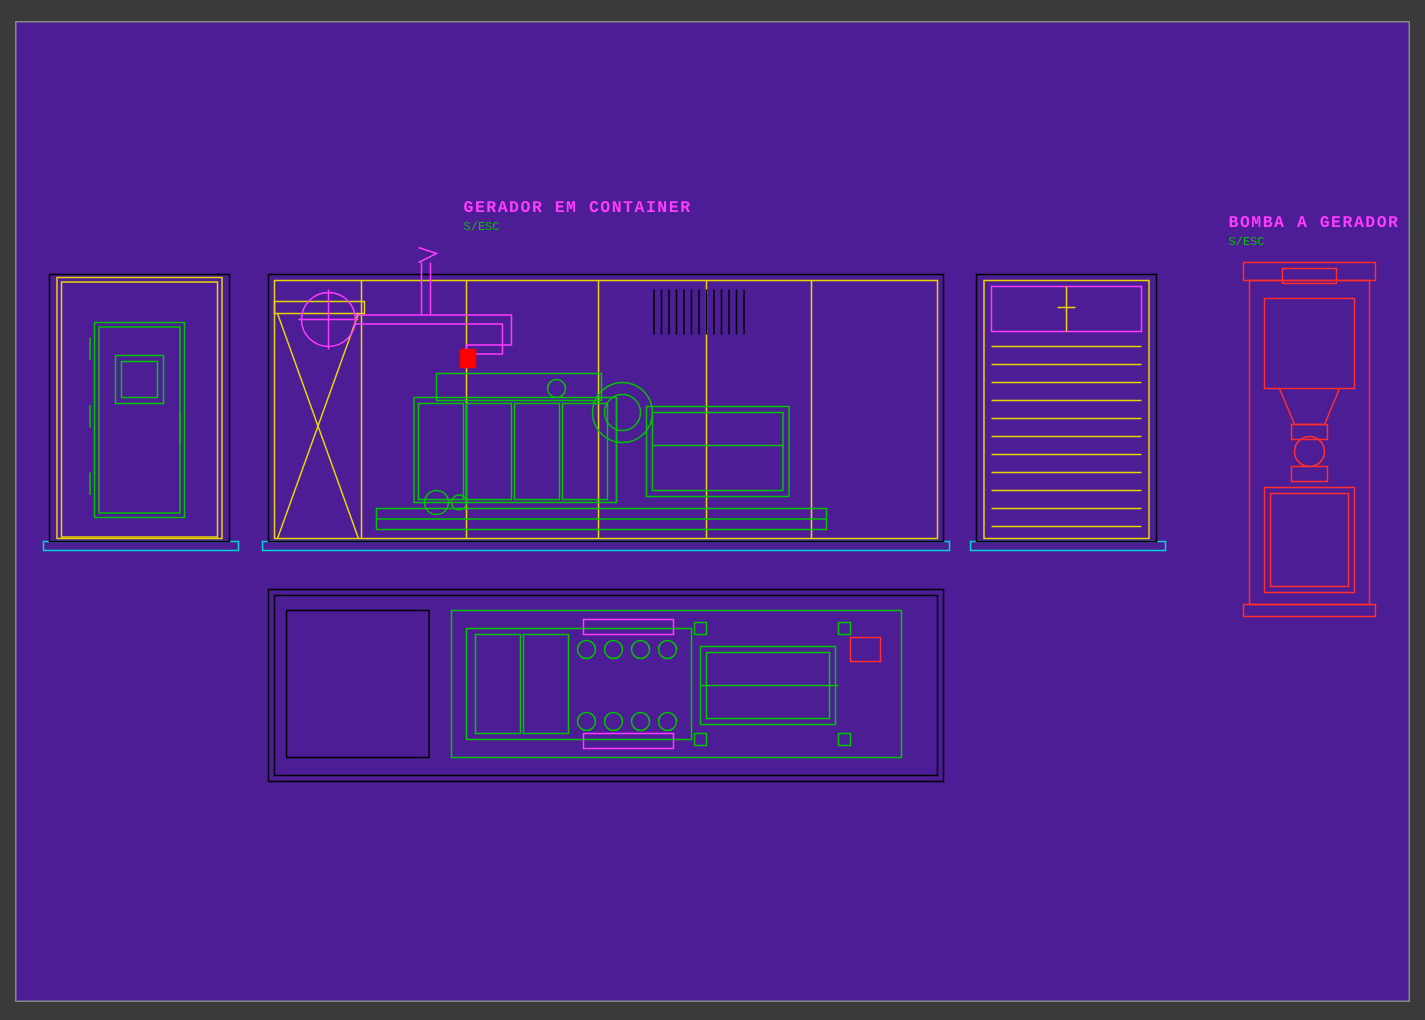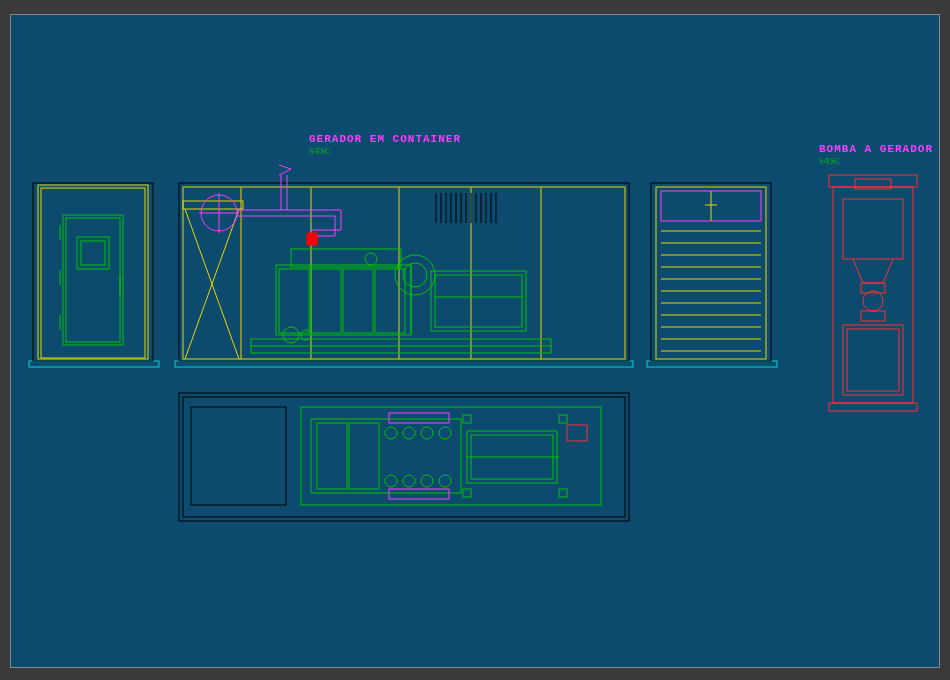--- a/index.html
+++ b/index.html
@@ -10,39 +10,39 @@
     background: #3a3a3a;
     font-family: Arial, sans-serif;
     overflow: hidden;
   }
   .canvas-frame {
     position: absolute;
     top: 14px;
     left: 10px;
     width: 930px;
     height: 654px;
-    background: #0c4a6e;
+    background: #4c1d95;
     border: 1px solid #888;
     box-sizing: border-box;
   }
   .stage {
     position: absolute;
     left: 0; top: 0;
     width: 100%;
     height: 100%;
   }
   .label {
     position: absolute;
     font-size: 11px;
     font-family: 'Courier New', monospace;
     letter-spacing: 1px;
     white-space: nowrap;
   }
   .label.title { color: #ff3bff; font-weight: 600; }
-  .label.sub   { color: #00c400; font-size: 8px; letter-spacing: 0; font-family: Liberation Serif, serif; }
+  .label.sub   { color: #00c400; font-size: 8px; letter-spacing: 0; }
   svg { position: absolute; top:0; left:0; overflow: visible; }
 </style>
 </head>
 <body>
 
 <div class="canvas-frame">
   <div class="stage">
 
     <span class="label title" style="left:298px; top:118px;">GERADOR EM CONTAINER</span>
     <span class="label sub" style="left:298px; top:132px;">S/ESC</span>

